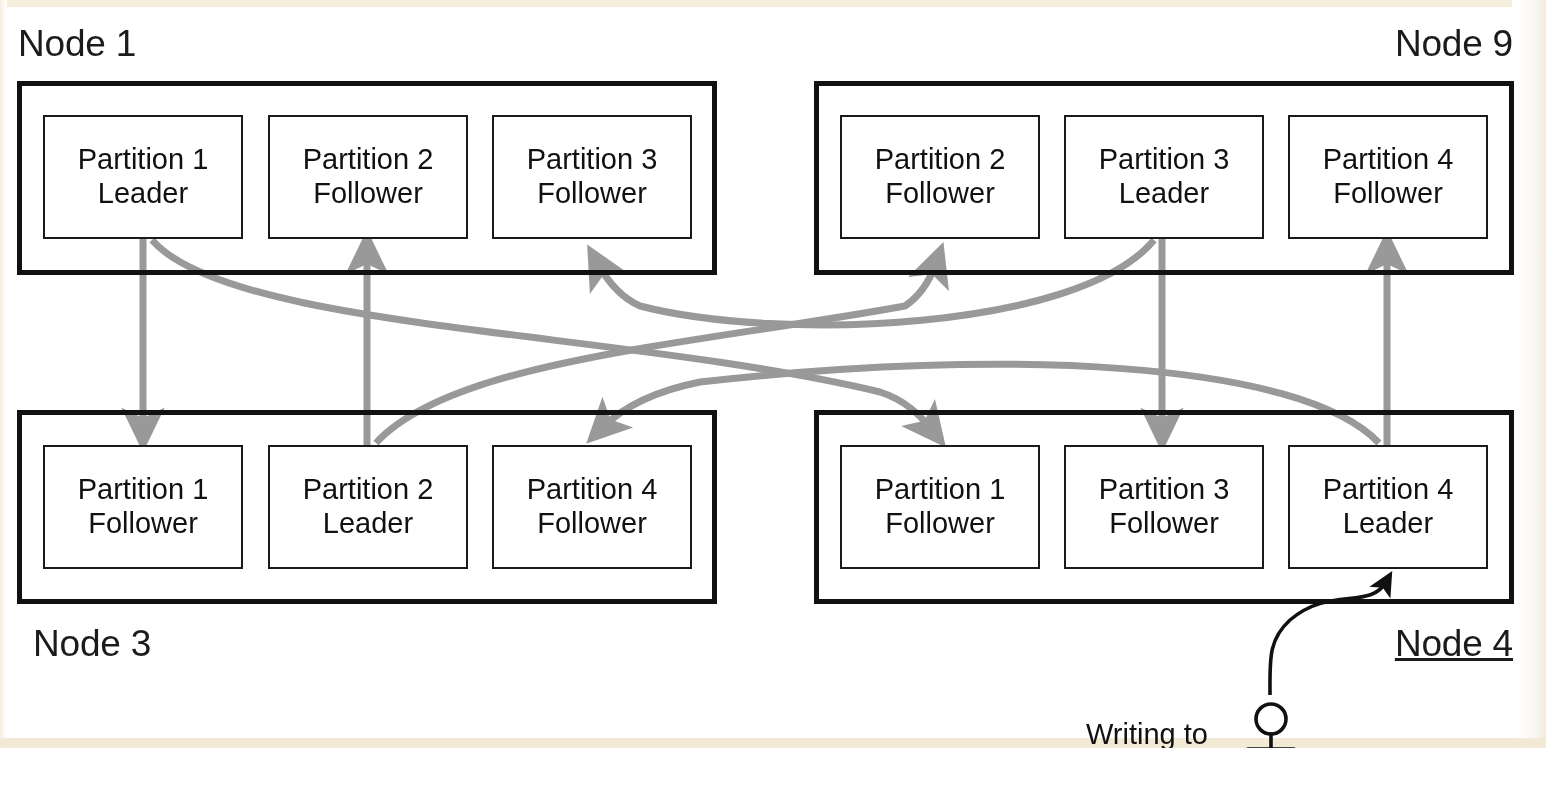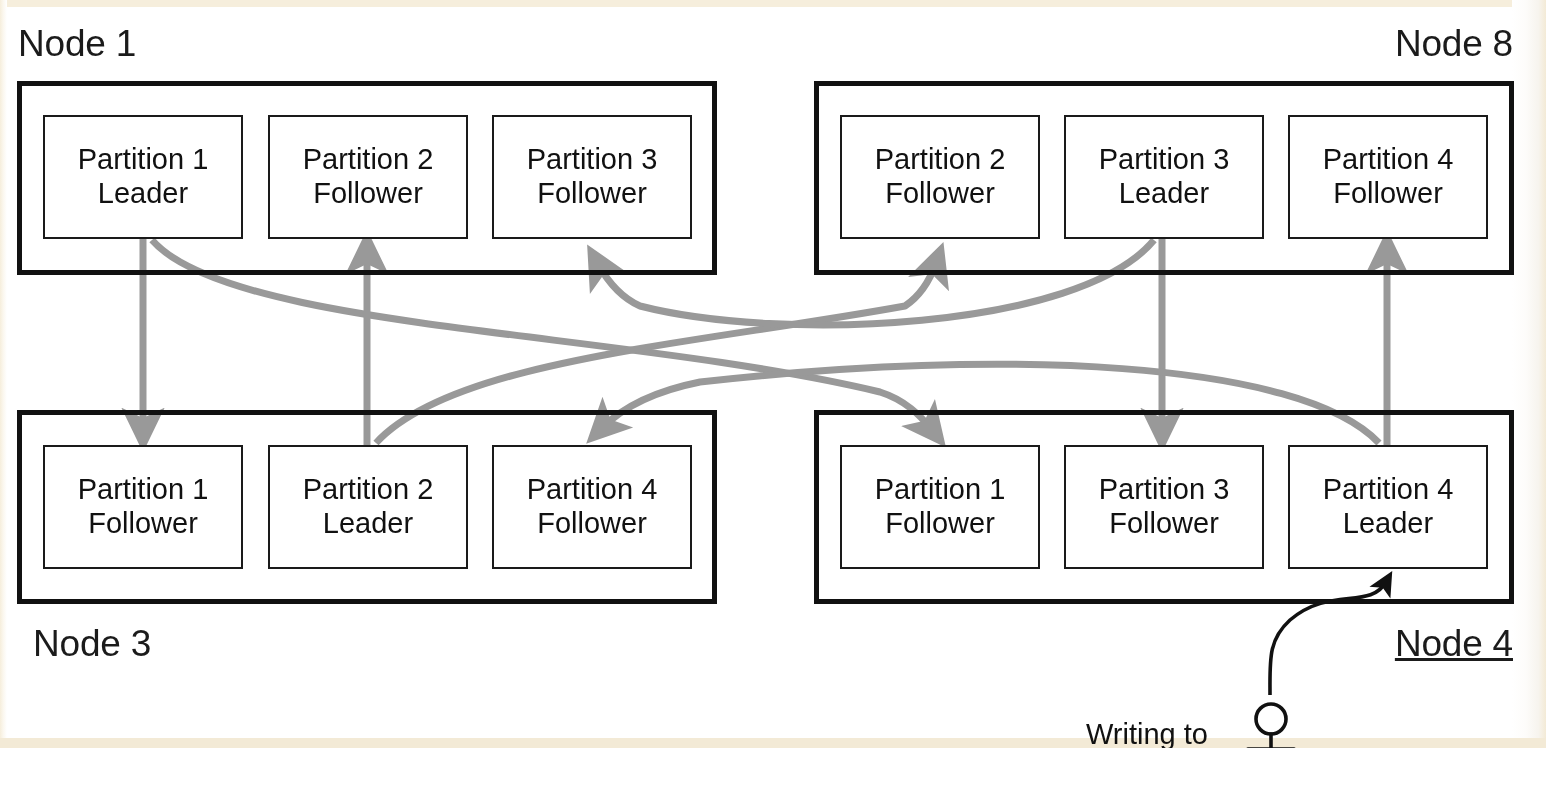--- a/index.html
+++ b/index.html
@@ -172,21 +172,21 @@
     </div>
     <div class="partition" style="left:268px; top:115px; width:200px; height:124px;">
       <span>Partition 2</span>
       <span>Follower</span>
     </div>
     <div class="partition" style="left:492px; top:115px; width:200px; height:124px;">
       <span>Partition 3</span>
       <span>Follower</span>
     </div>
 
-    <div class="node-label" style="right:33px; top:25px;">Node 8</div>
+    <div class="node-label" style="right:33px; top:25px;">Node 9</div>
     <div class="node-box" style="left:814px; top:81px; width:700px; height:194px;"></div>
 
     <div class="partition" style="left:840px; top:115px; width:200px; height:124px;">
       <span>Partition 2</span>
       <span>Follower</span>
     </div>
     <div class="partition" style="left:1064px; top:115px; width:200px; height:124px;">
       <span>Partition 3</span>
       <span>Leader</span>
     </div>

